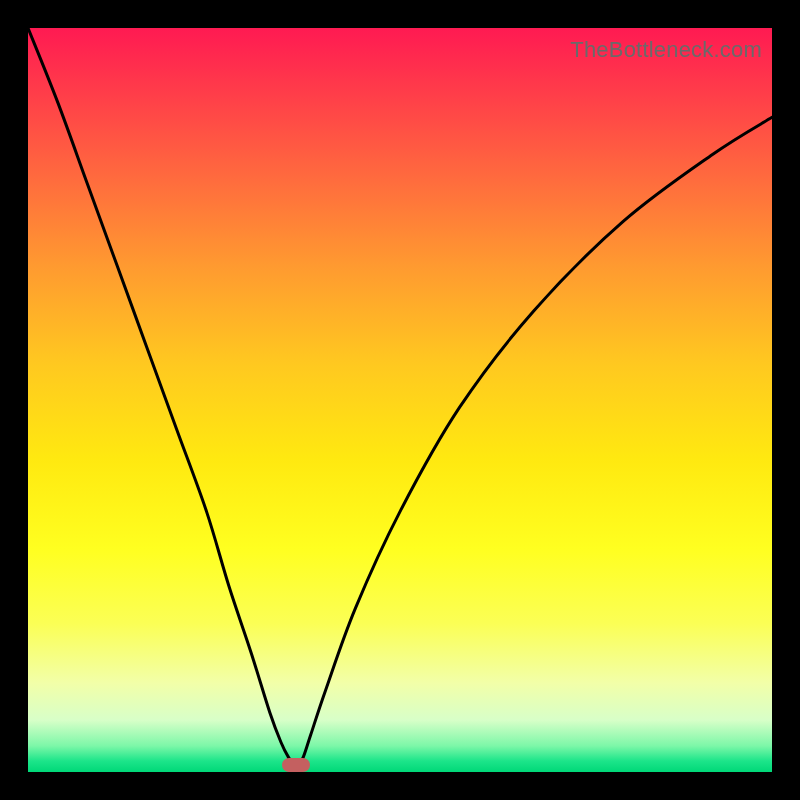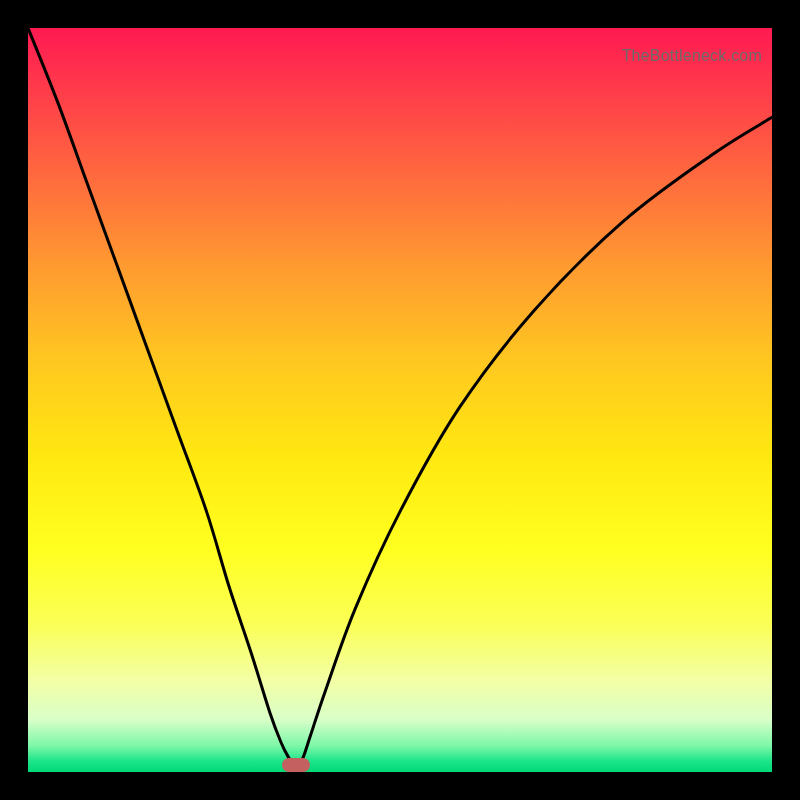--- a/index.html
+++ b/index.html
@@ -27,24 +27,24 @@
       #fbff55 80%,
       #f2ffa8 88%,
       #d8ffc8 93%,
       #7cf7a8 96.5%,
       #1de58a 98.5%,
       #00d878 100%
     );
   }
   .watermark {
     position: absolute;
-    top: 19px;
+    top: 9px;
     right: 10px;
     font-family: Arial, Helvetica, sans-serif;
-    font-size: 16px;
+    font-size: 22px;
     color: #6a6a6a;
     font-weight: 500;
     letter-spacing: 0.2px;
     user-select: none;
   }
   .curve {
     position: absolute;
     left: 0; top: 0;
     width: 744px;
     height: 744px;

